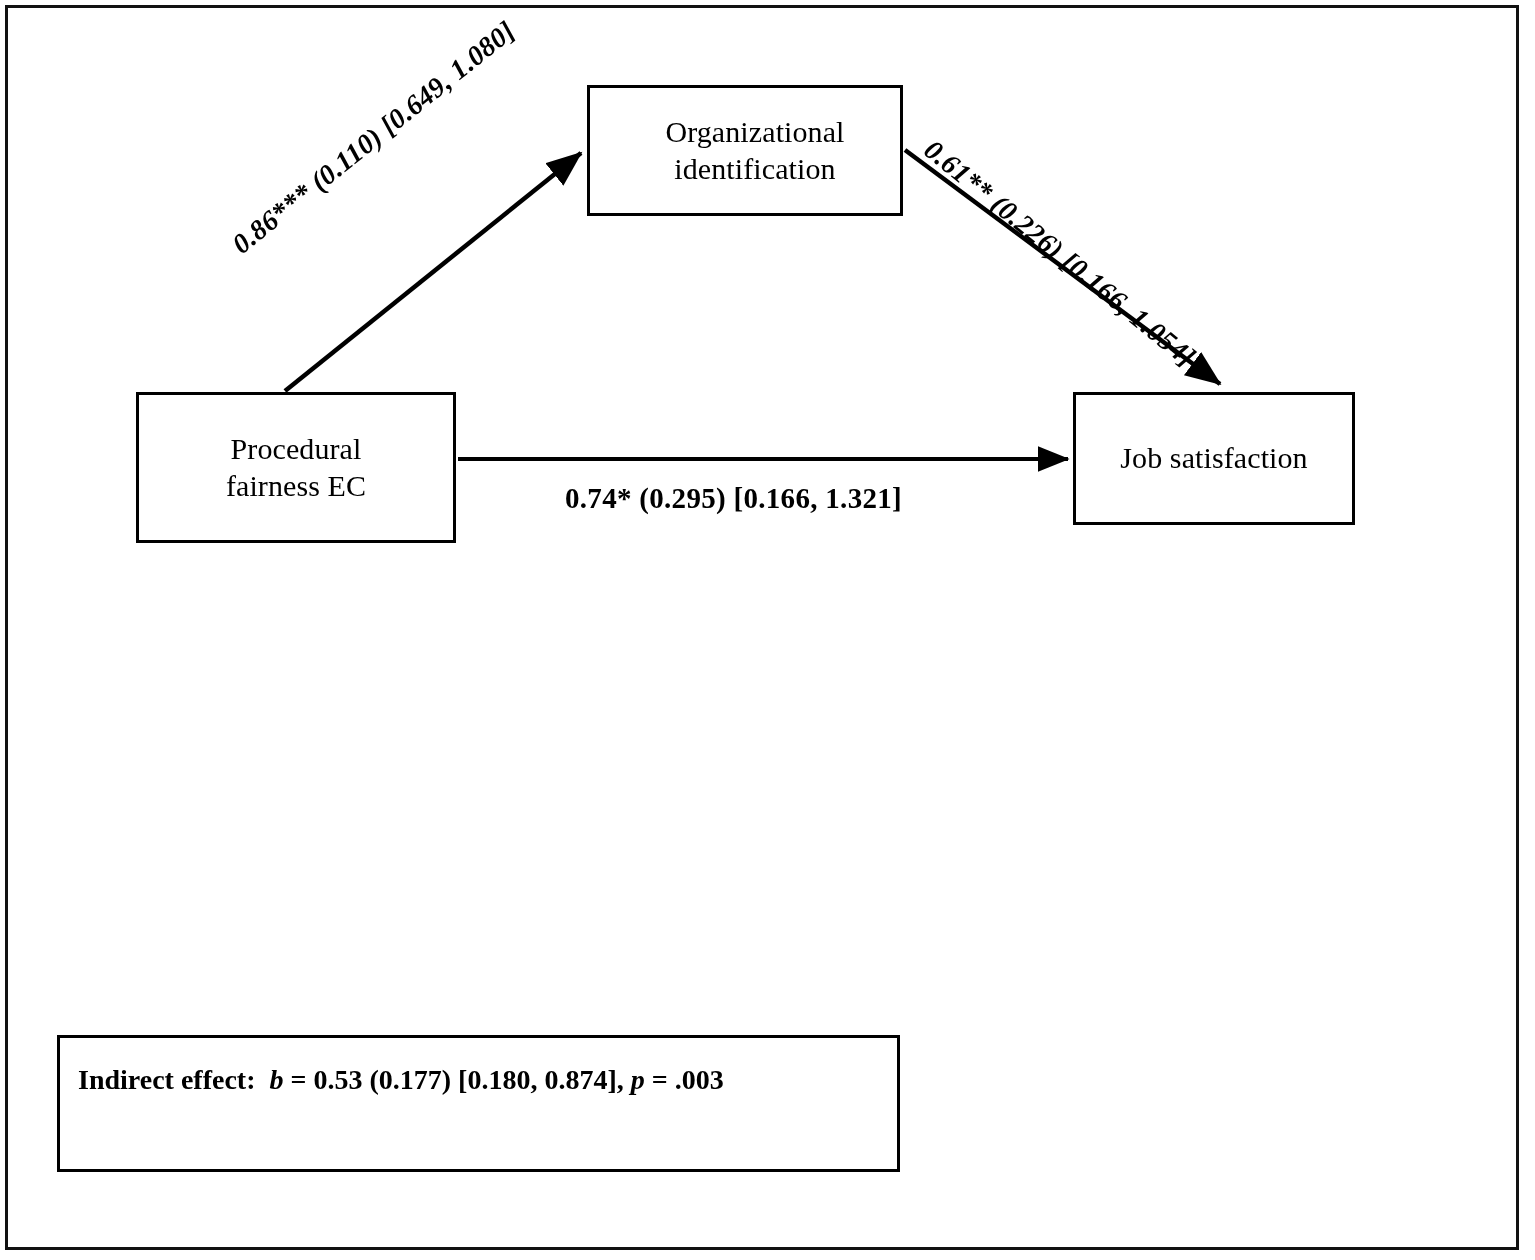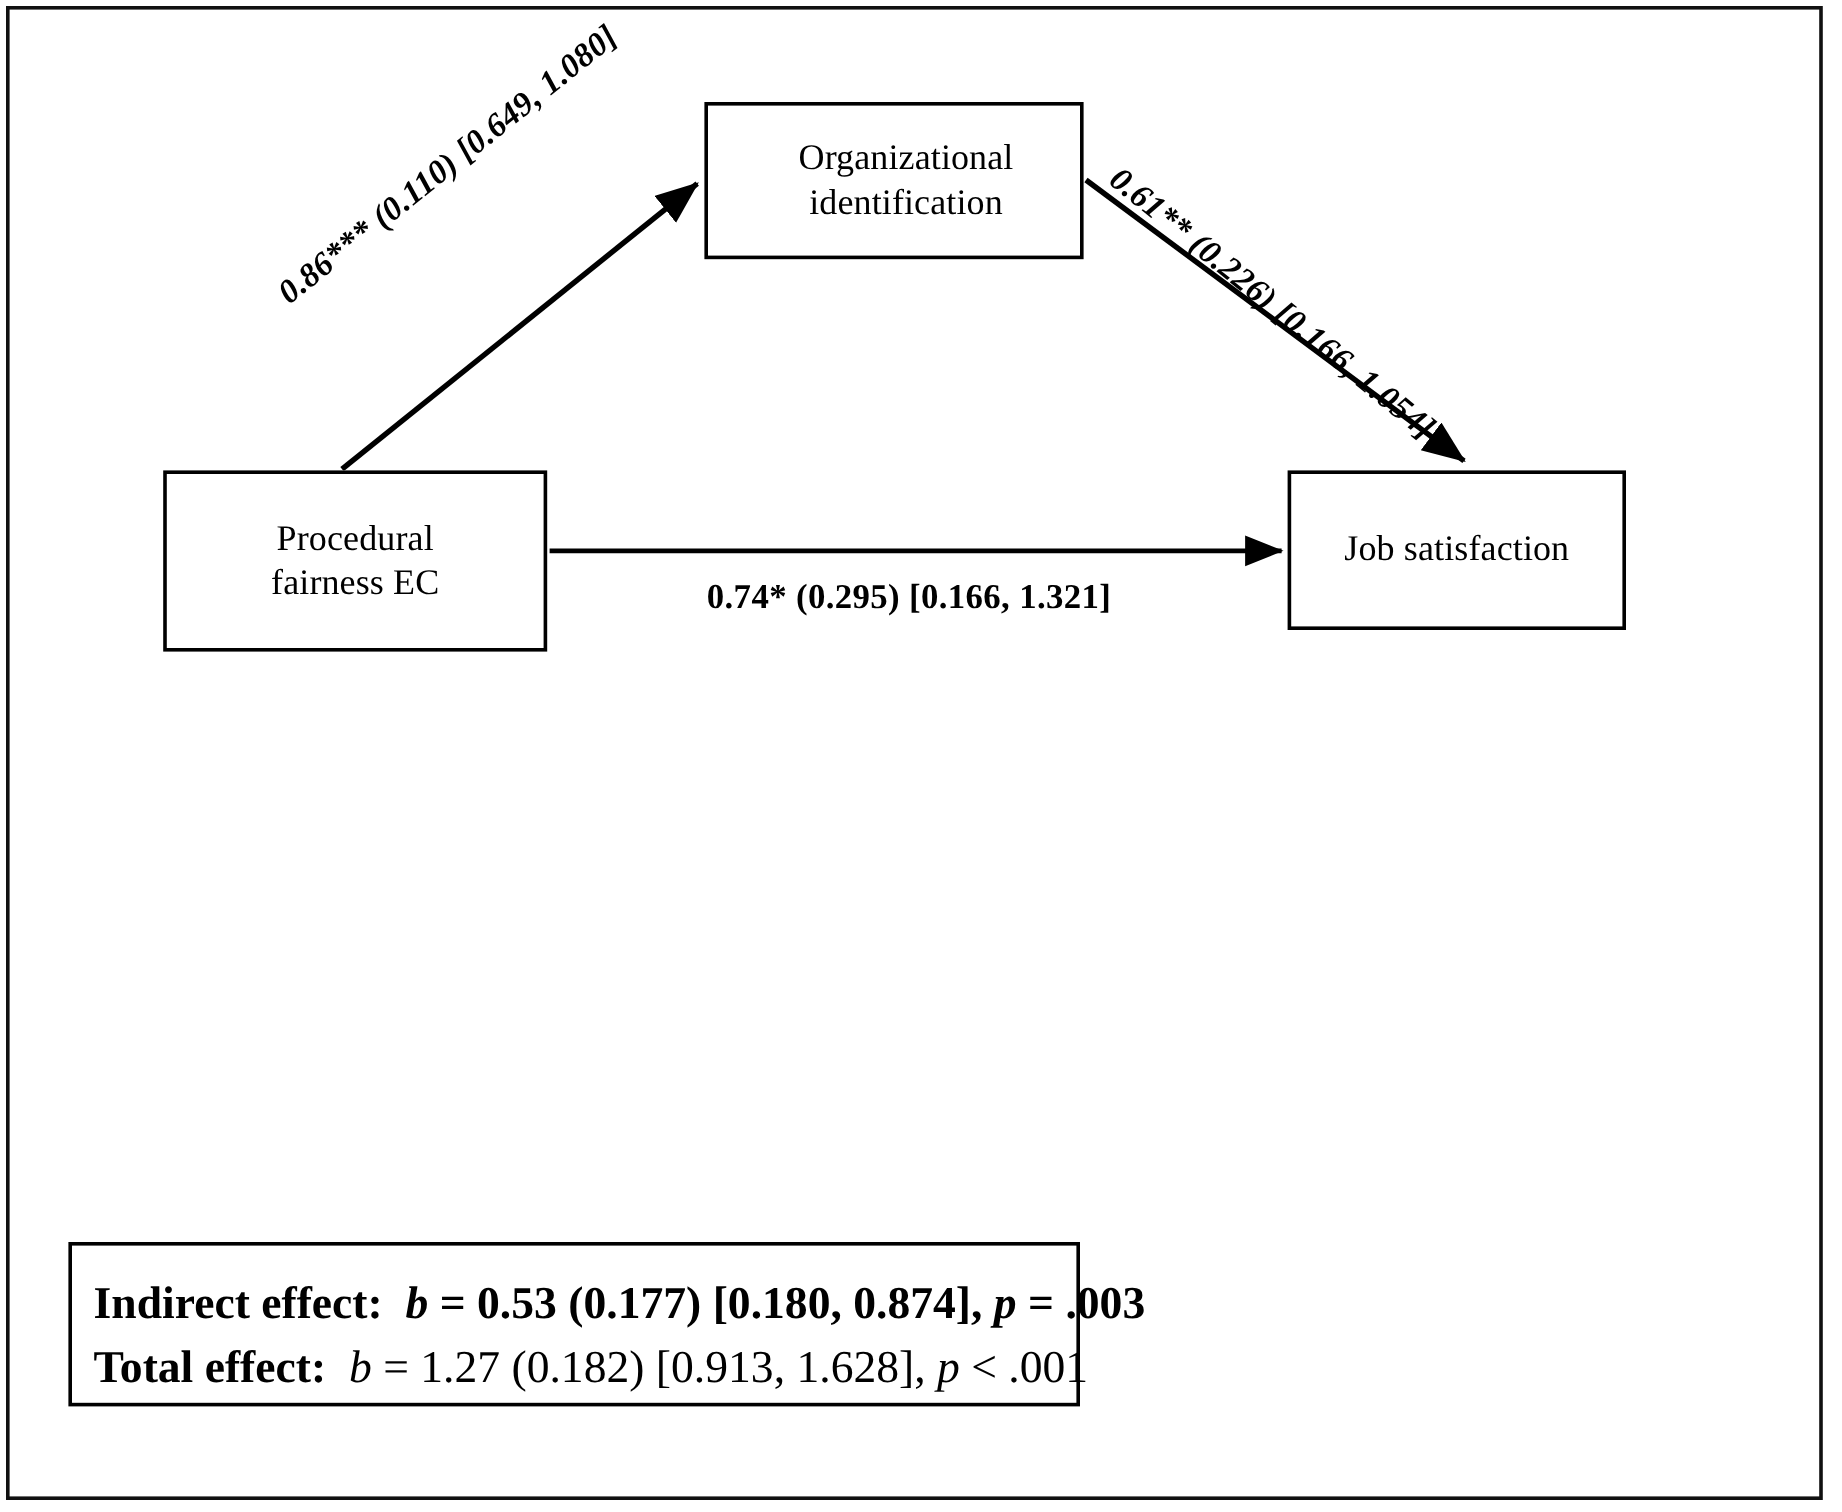--- a/index.html
+++ b/index.html
@@ -93,37 +93,36 @@
     top: 130px;
     transform: rotate(39.2deg);
     transform-origin: left center;
   }
   #label-c {
     left: 565px;
     top: 482px;
     font-style: normal;
     font-weight: bold;
     font-size: 29px;
-    margin-left: 24px;
   }
   
   #effects-box {
     position: absolute;
     left: 57px;
     top: 1035px;
     width: 843px;
     height: 137px;
     border: 3px solid #000000;
     background: #ffffff;
     box-sizing: border-box;
     padding: 22px 0 0 18px;
   }
   .effect-line {
     color: #000000;
-    font-size: 38px;
+    font-size: 28px;
     line-height: 1.42;
     white-space: nowrap;
   }
   .effect-line.strong { font-weight: bold; }
   .lead { font-weight: bold; }
   .it { font-style: italic; }
 </style>
 </head>
 <body>
 
@@ -163,19 +162,15 @@
 
   <div class="path-label" id="label-b">0.61** (0.226) [0.166, 1.054]</div>
 
   <div class="path-label" id="label-c">0.74* (0.295) [0.166, 1.321]</div>
 
   <div id="effects-box">
     <div class="effect-line strong">
       <span class="lead">Indirect effect:</span>
       <span>&nbsp;</span><span class="it">b</span><span> = 0.53 (0.177) [0.180, 0.874], </span><span class="it">p</span><span> = .003</span>
     </div>
-    <div class="effect-line">
-      <span class="lead">Total effect:</span>
-      <span>&nbsp;</span><span class="it">b</span><span> = 1.27 (0.182) [0.913, 1.628], </span><span class="it">p</span><span> &lt; .001</span>
-    </div>
   </div>
 
 </div>
 
 </body></html>

